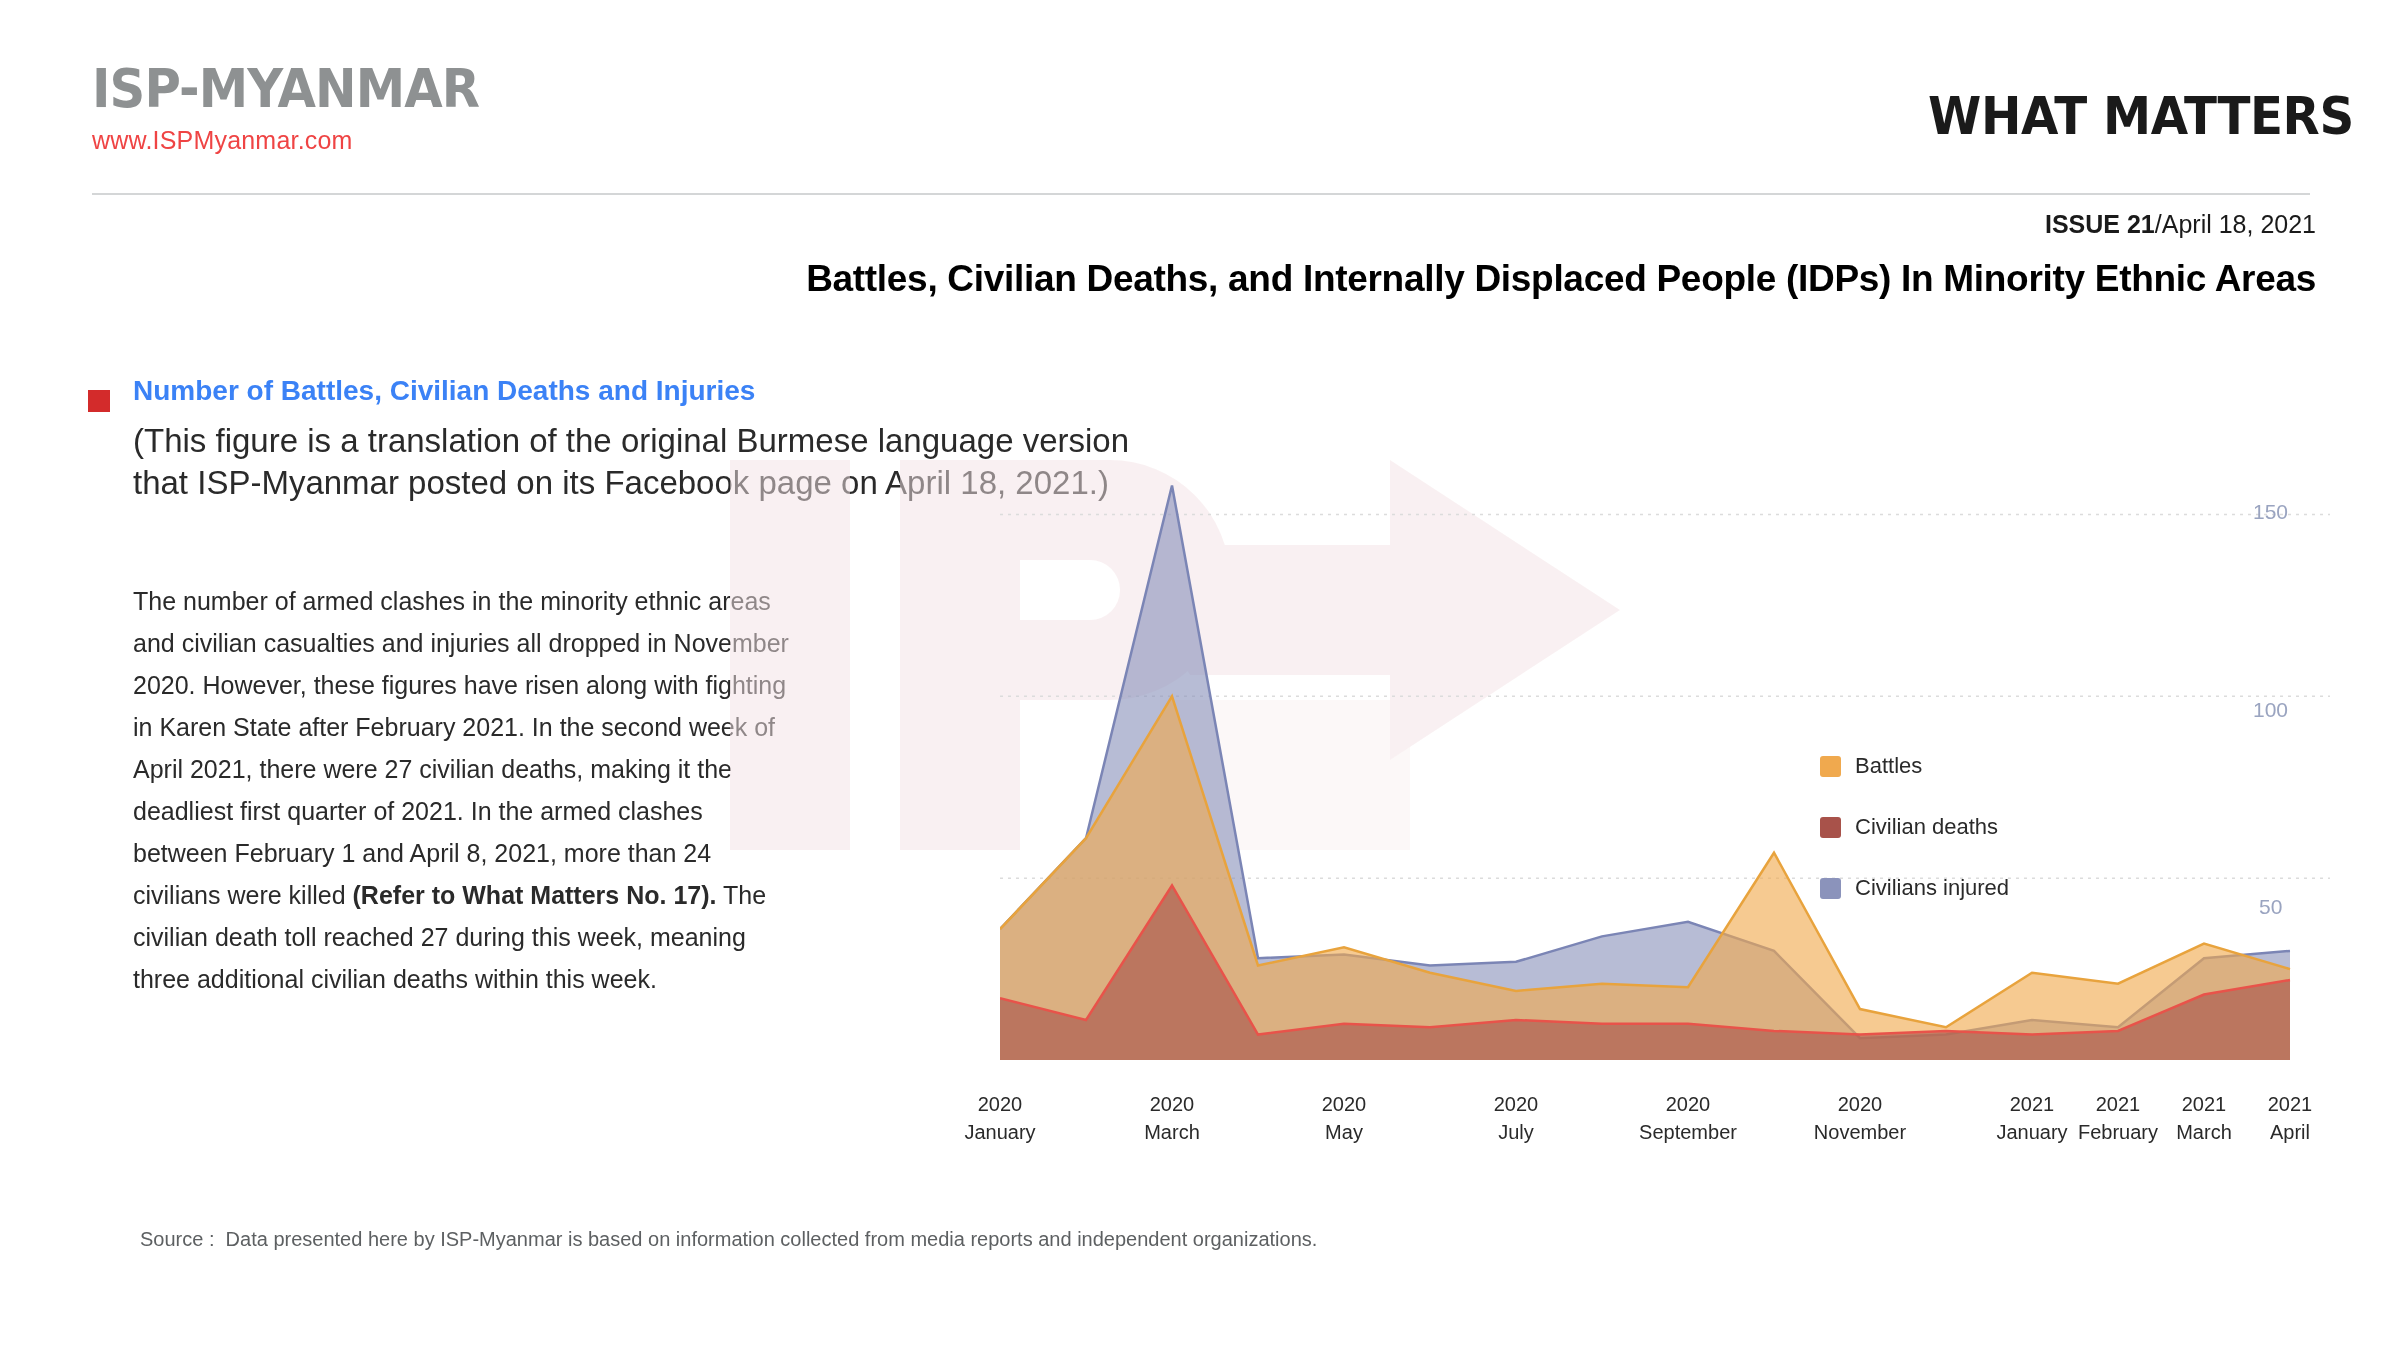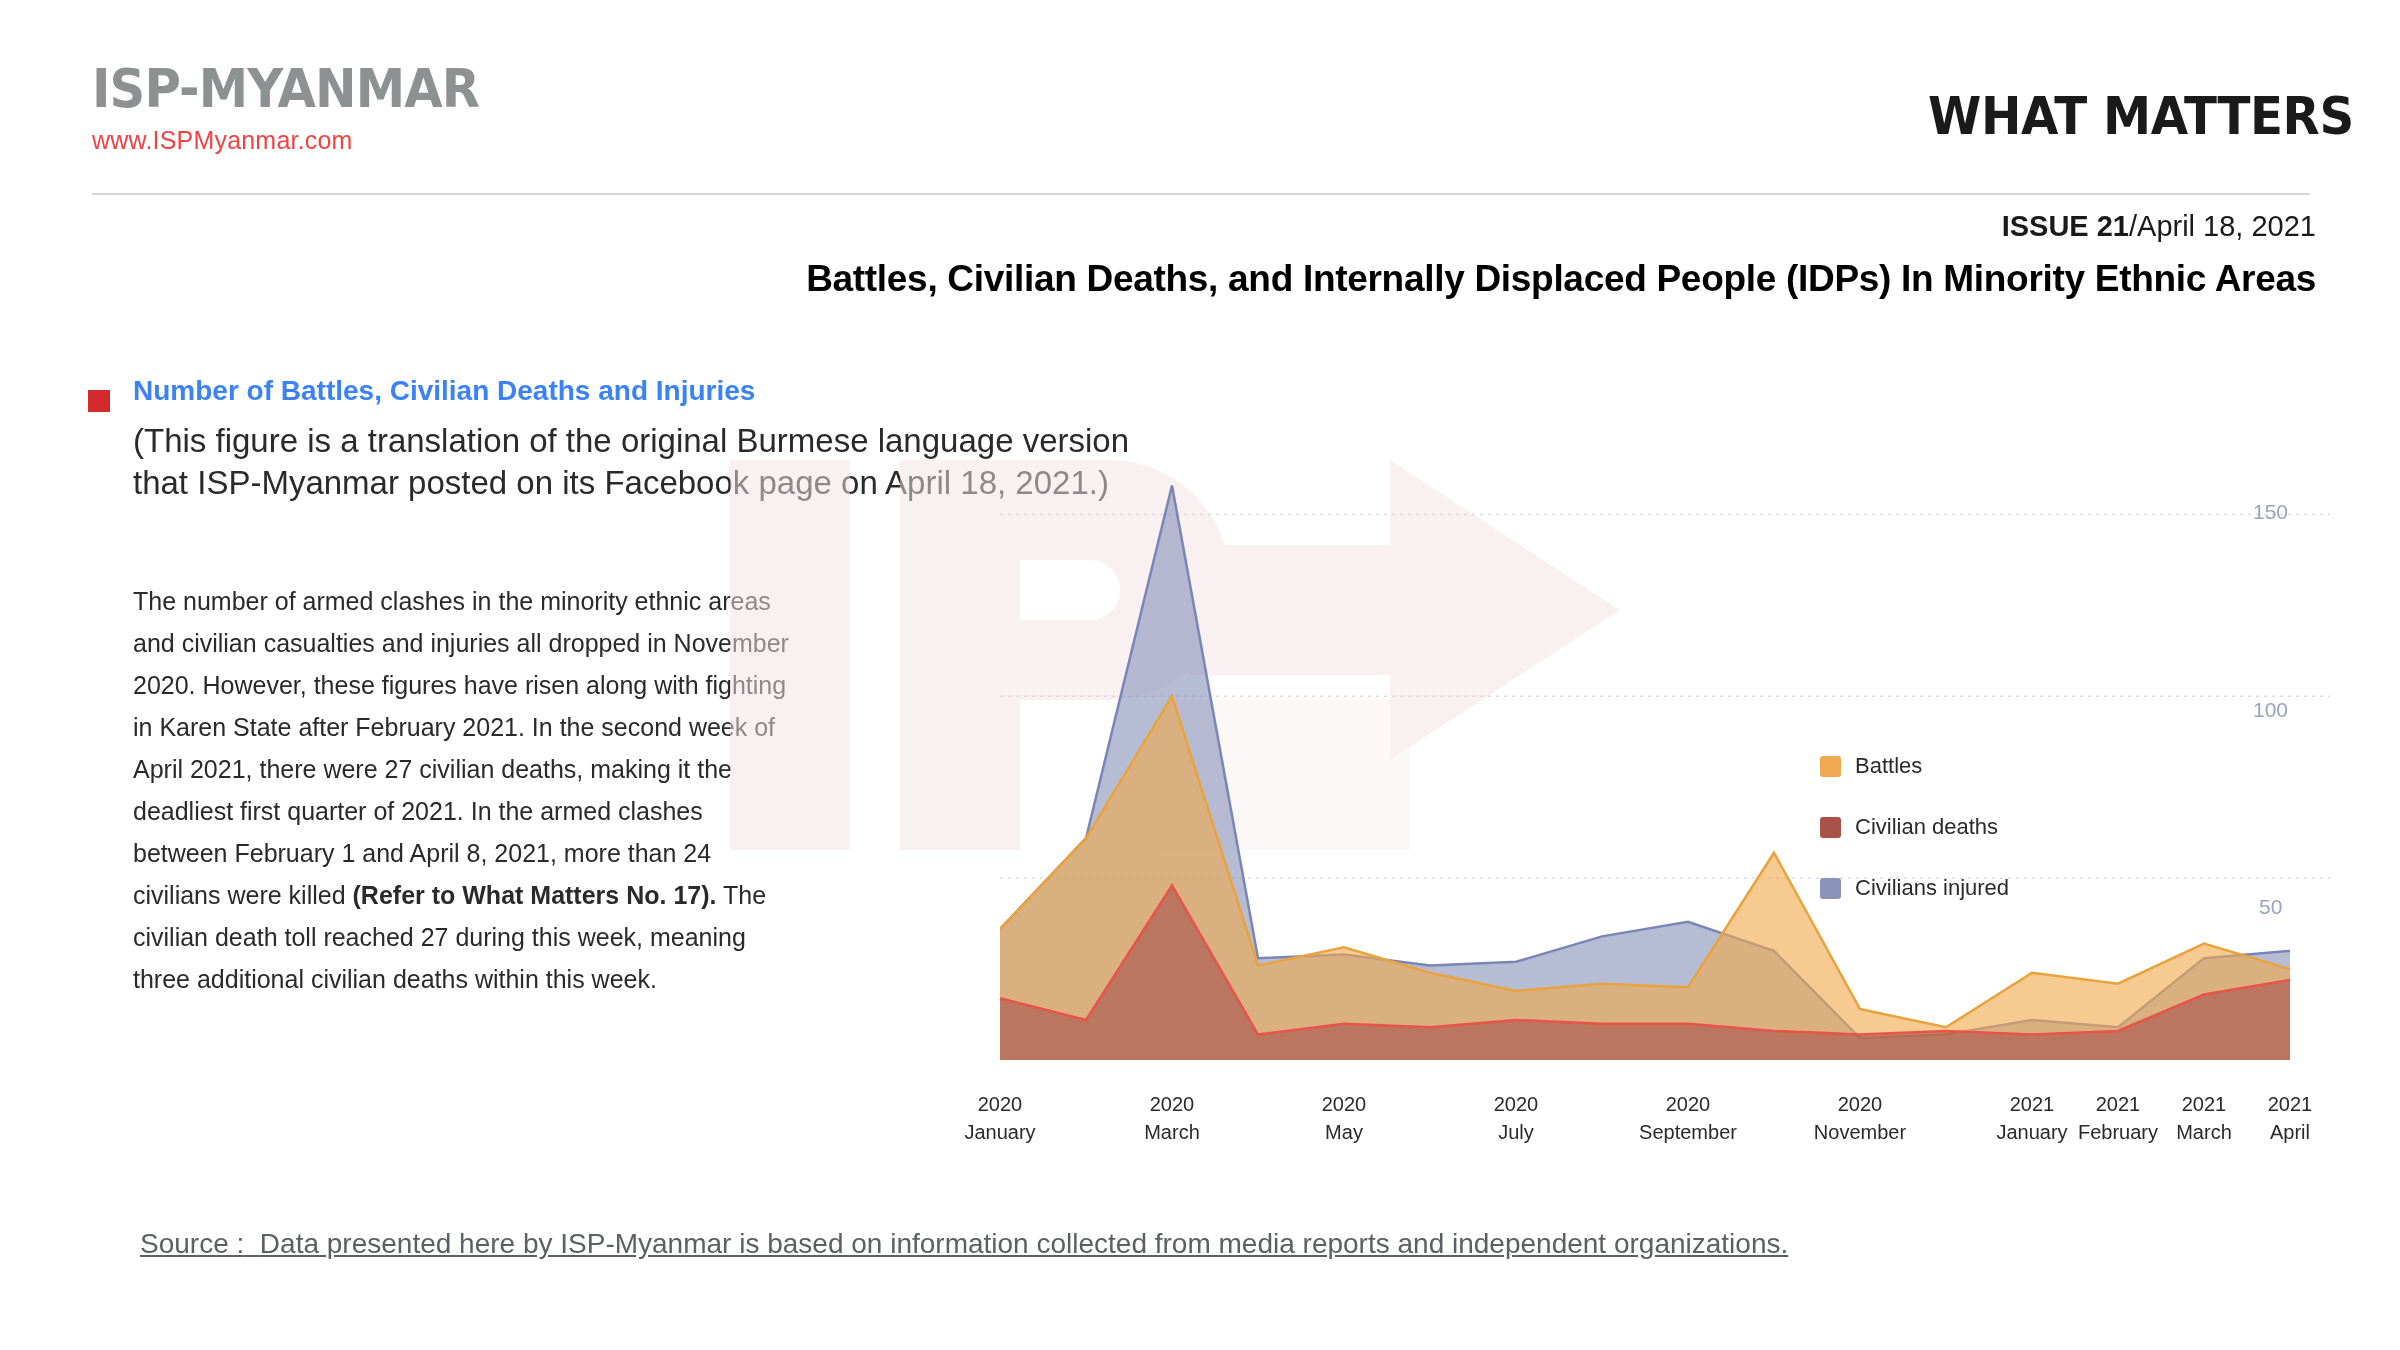--- a/index.html
+++ b/index.html
@@ -70,21 +70,21 @@
     left: 92px;
     top: 193px;
     width: 2218px;
     height: 2px;
     background: #d4d6d7;
   }
   .issue-line {
     position: absolute;
     right: 84px;
     top: 210px;
-    font-size: 29px;
+    font-size: 25px;
     color: #1a1a1a;
   }
   .issue-line b {
     font-weight: bold;
   }
   .main-title {
     position: absolute;
     right: 84px;
     top: 258px;
     font-size: 37px;
@@ -195,23 +195,22 @@
     color: #2a2a2a;
     width: 120px;
     margin-left: -60px;
   }
 
   
   .source {
     position: absolute;
     left: 140px;
     top: 1228px;
-    font-size: 28px;
+    font-size: 20px;
     color: #5d6062;
-    text-decoration: underline;
   }
 </style>
 </head>
 <body>
 
 <div class="header">
   <div class="brand">
     <div class="brand-title">ISP-MYANMAR</div>
     <div class="brand-url">www.ISPMyanmar.com</div>
   </div>

